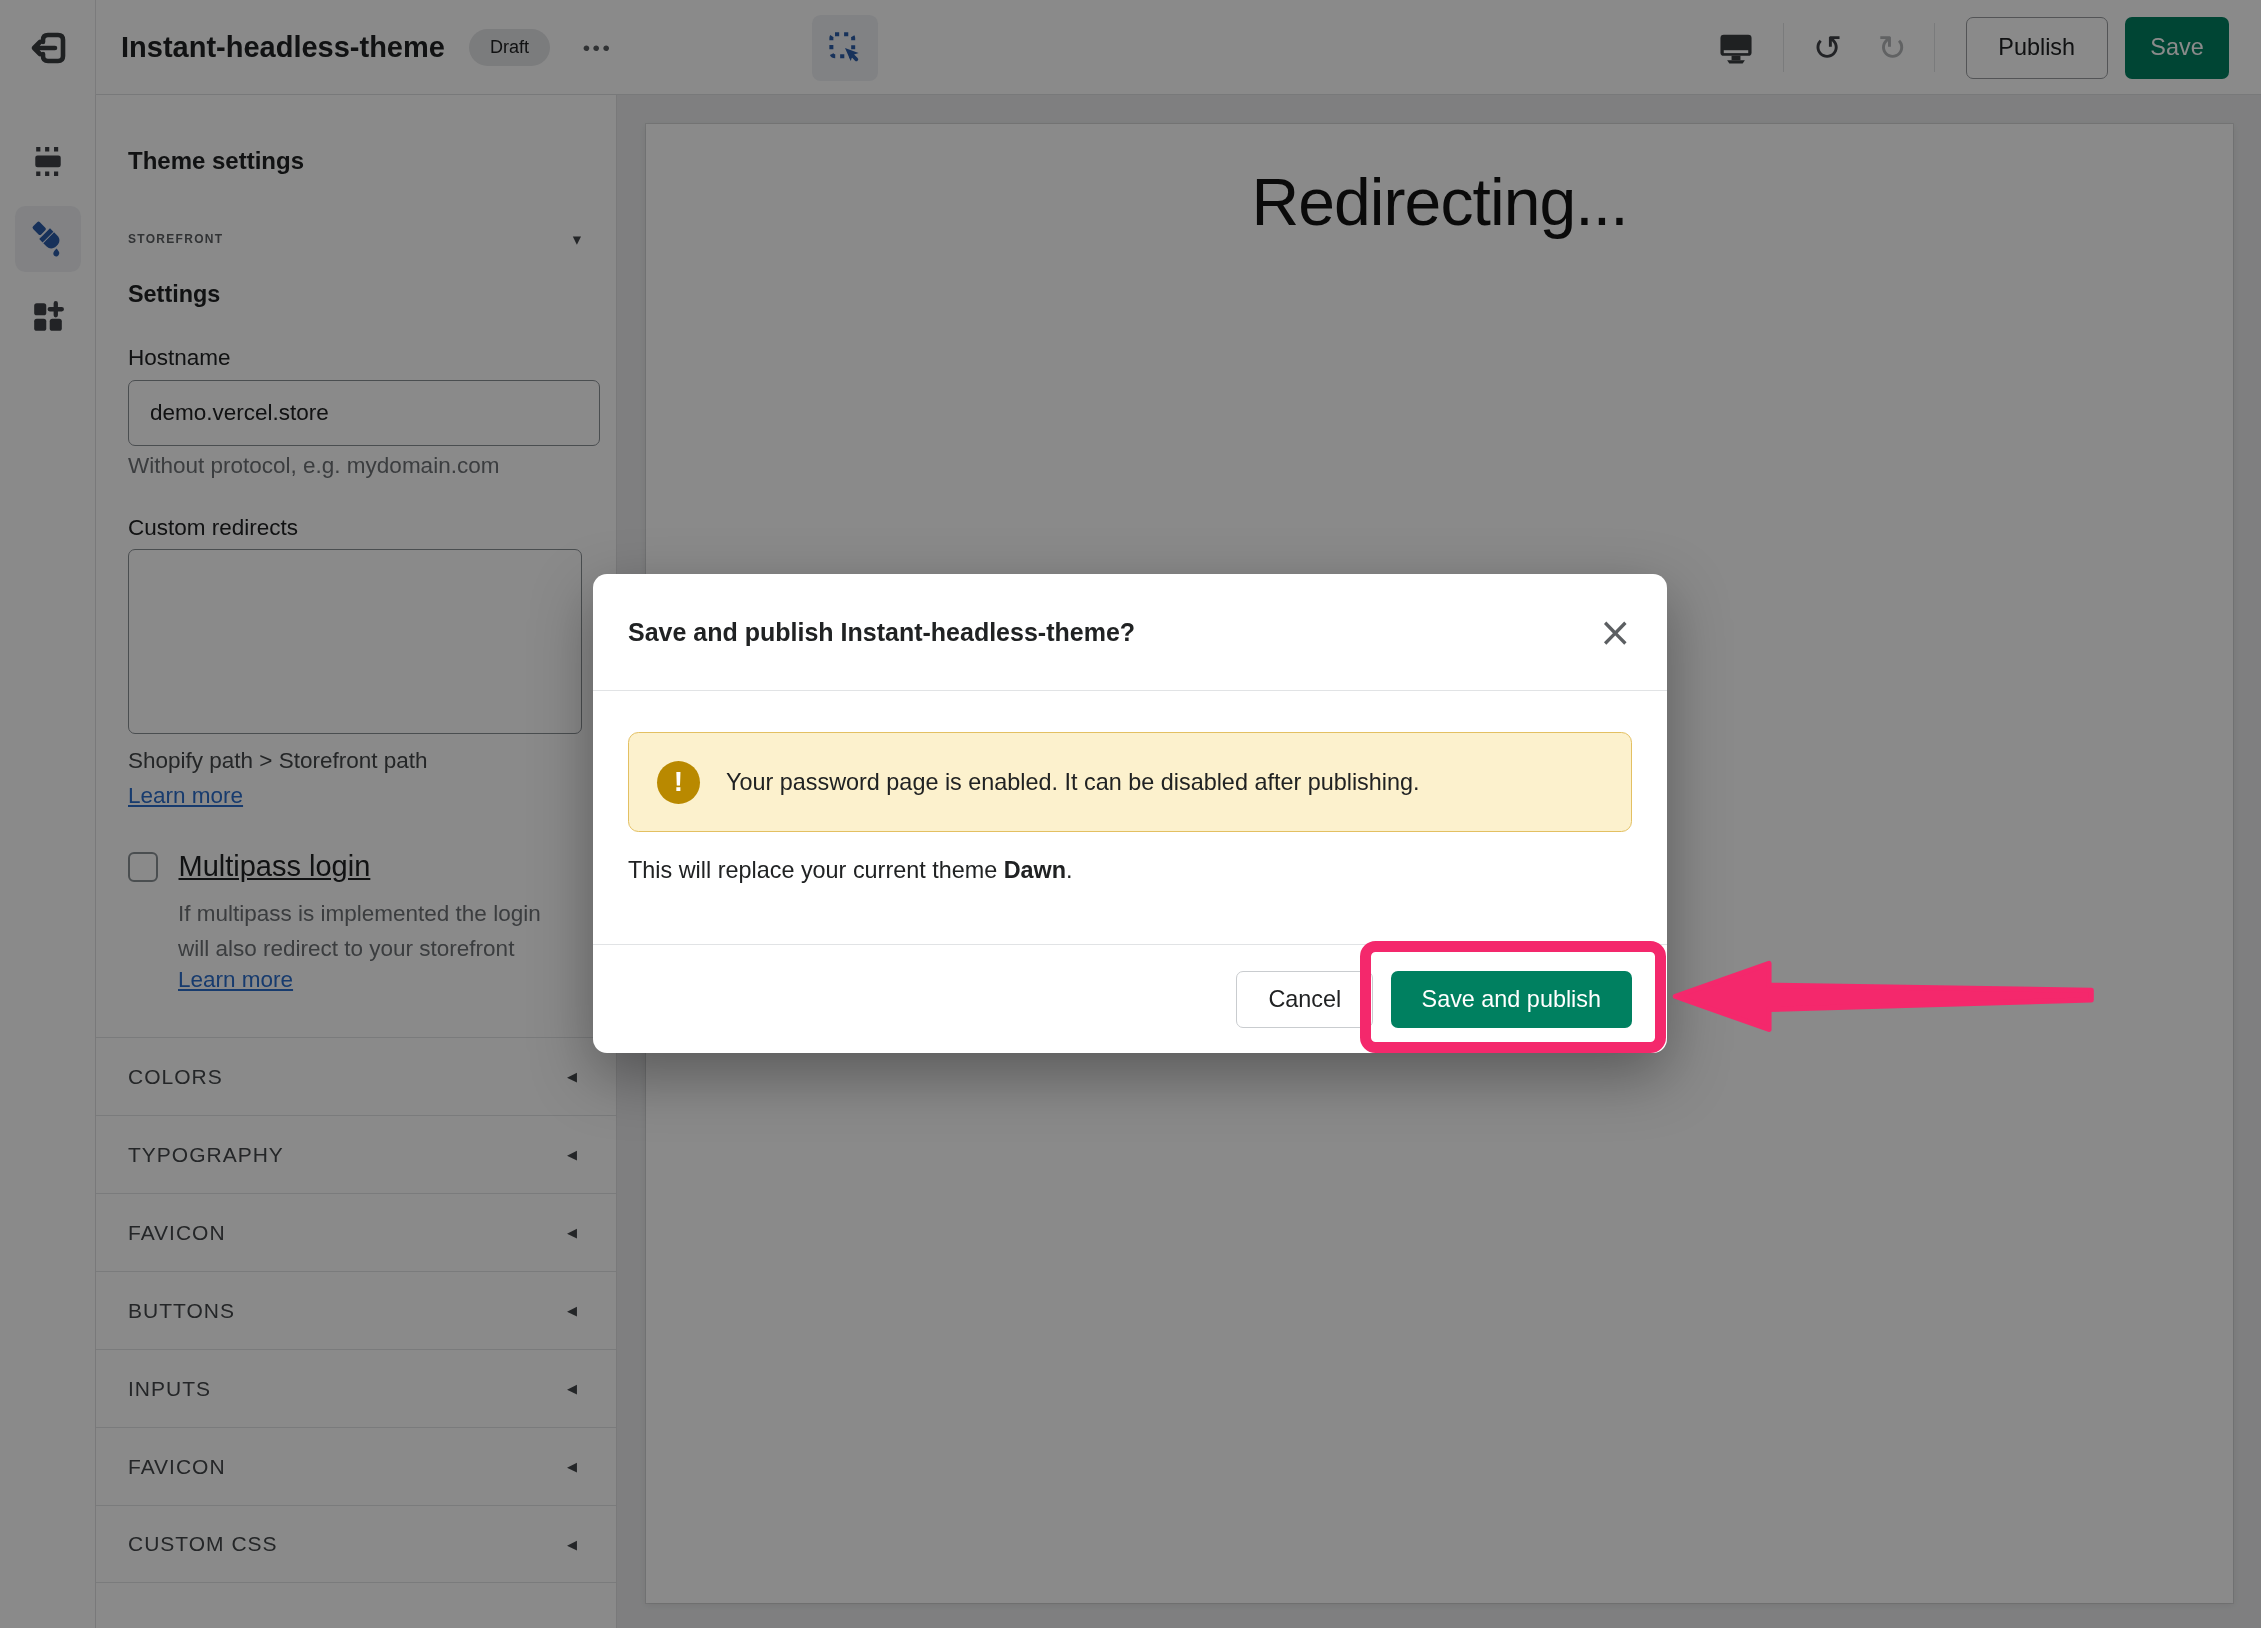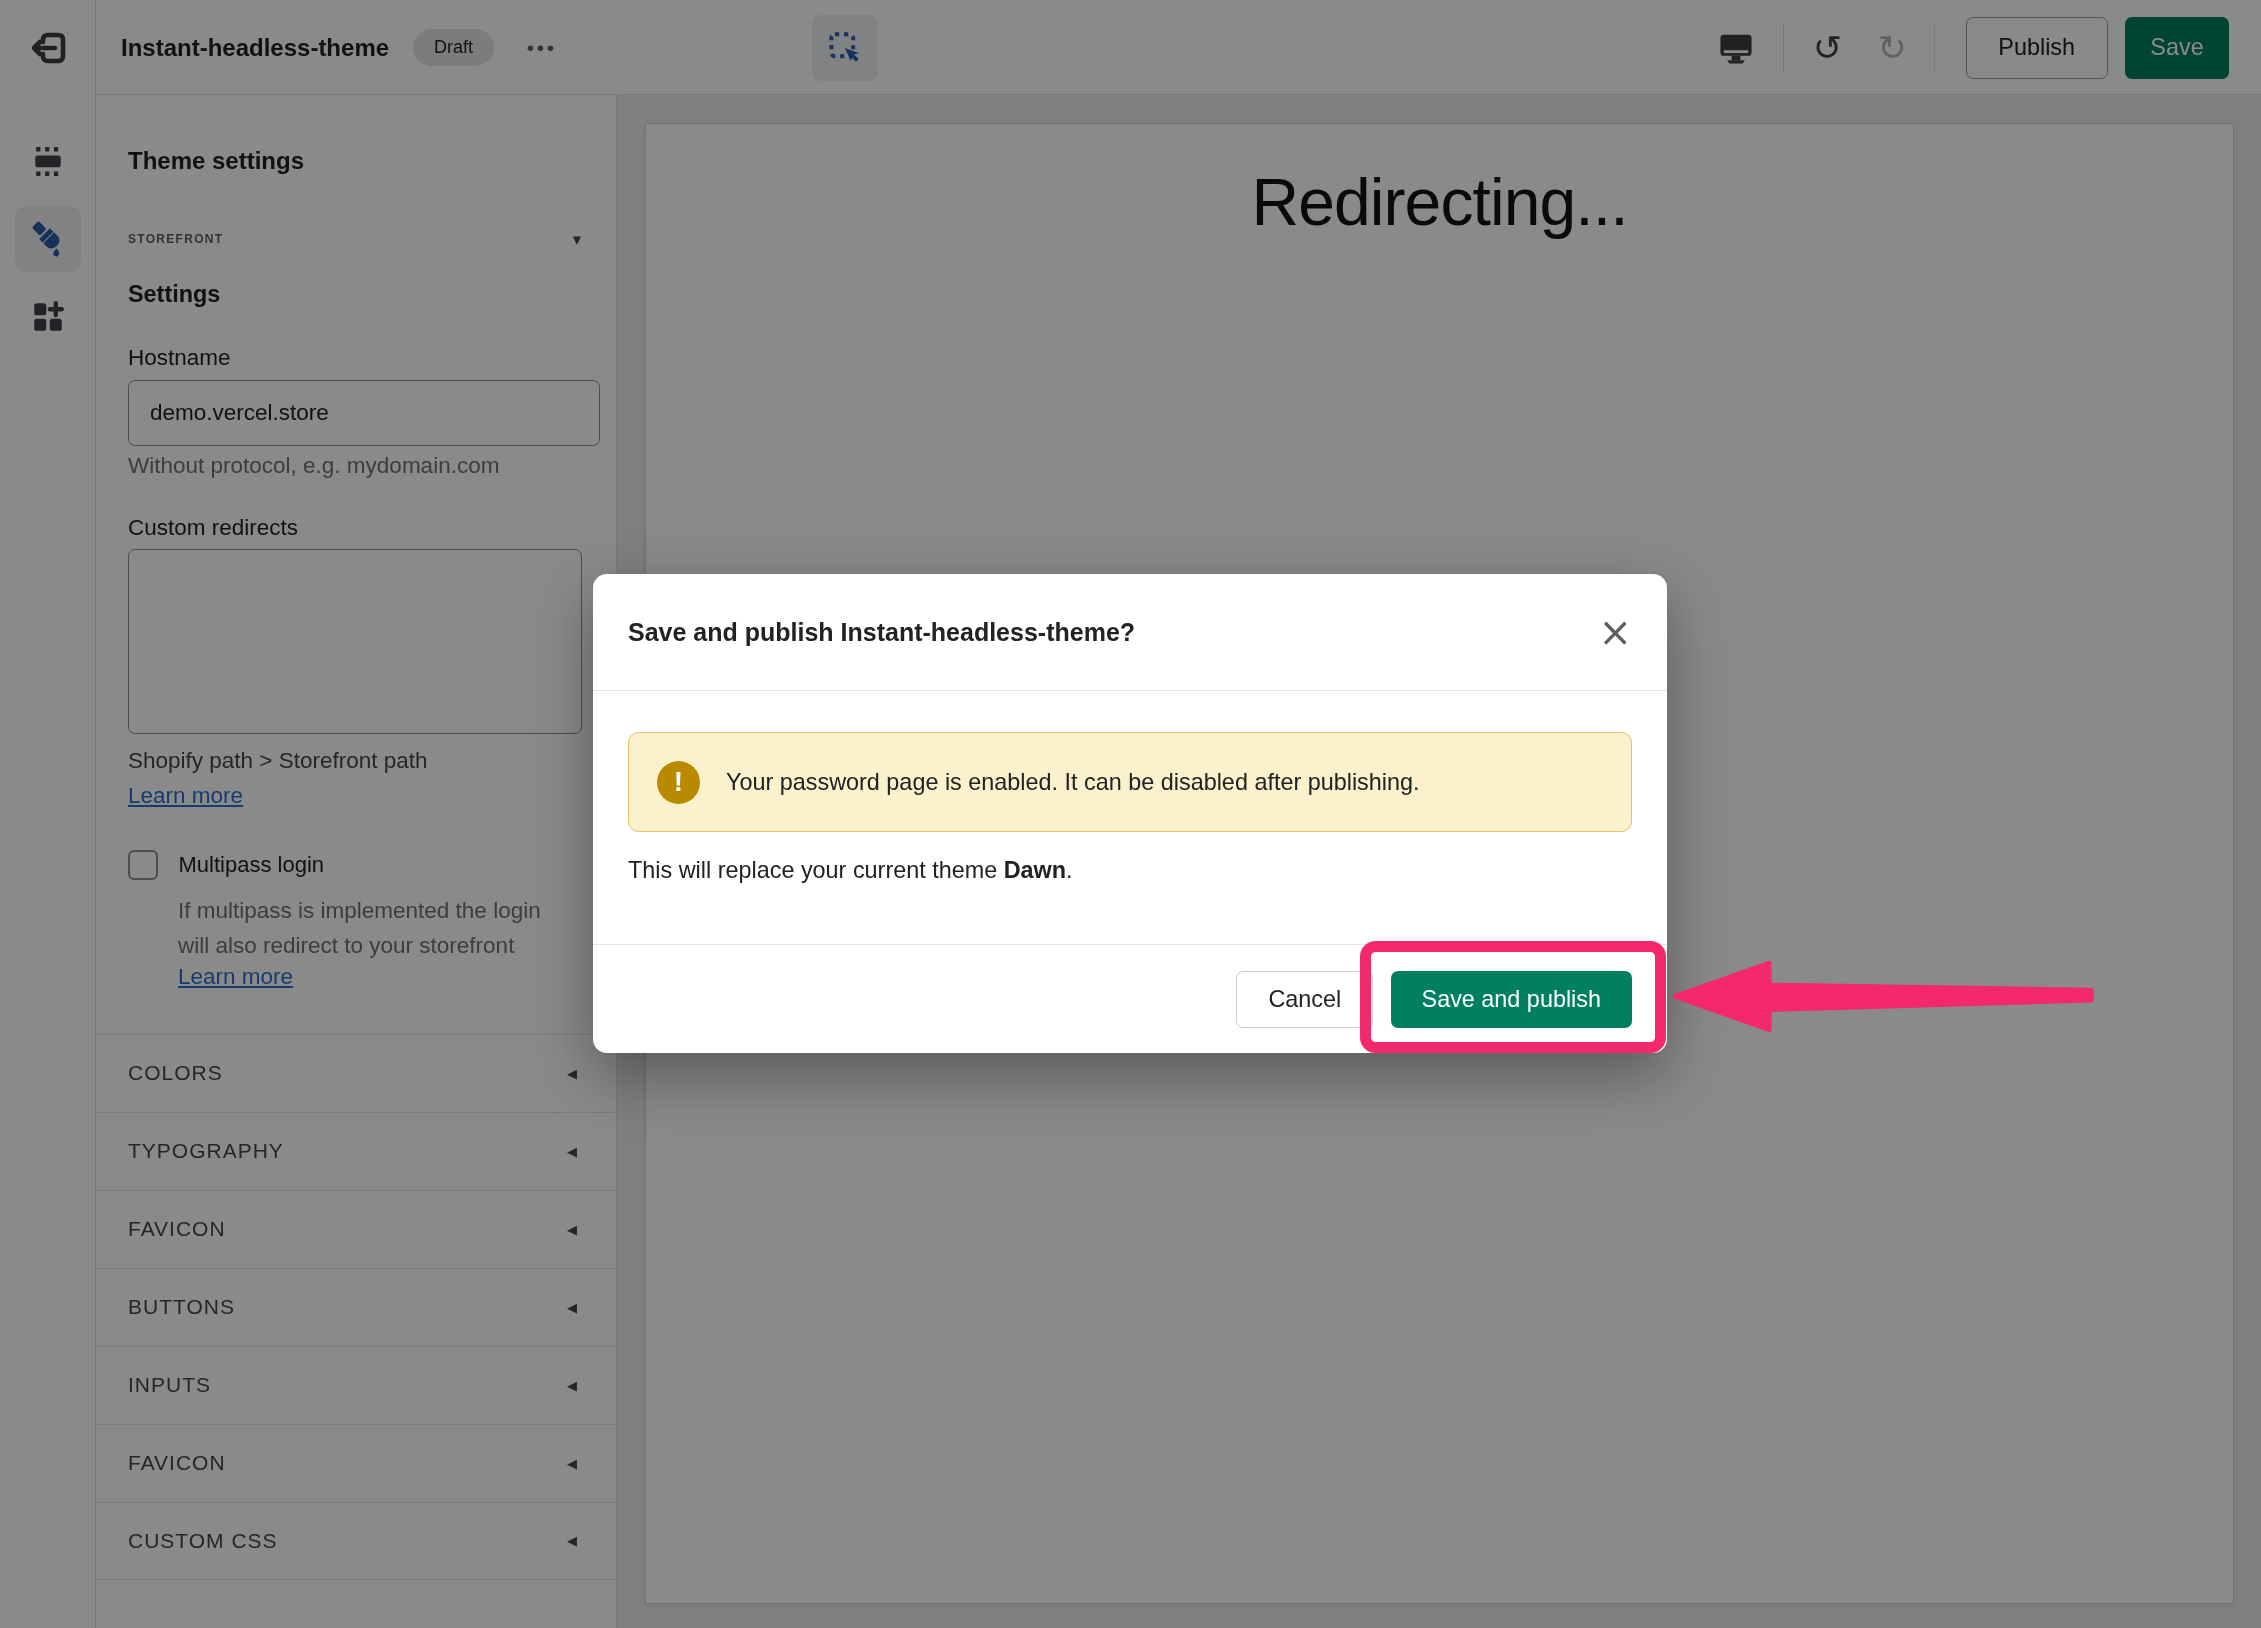--- a/index.html
+++ b/index.html
@@ -6,21 +6,21 @@
   html,body { width:2261px; height:1629px; overflow:hidden; background:#eaebec;
               font-family:"Liberation Sans","DejaVu Sans",sans-serif; color:#202223; }
   .stage { position:relative; width:2261px; height:1629px; background:#eaebec; }
 
   
   .topbar { position:absolute; left:0; top:0; width:2261px; height:95px; background:#ffffff;
             border-bottom:0.9px solid #dedfe1; z-index:10; }
   .exit-cell { position:absolute; left:0; top:0; width:96px; height:95px; border-right:0.9px solid #e3e4e6;
                display:flex; align-items:center; justify-content:center; background:#fff; border-top:0; border-bottom:0; cursor:pointer; }
   .title-group { position:absolute; left:121px; top:0; height:95px; display:flex; align-items:center; gap:24px; }
-  .tb-title { font-size:24px; font-weight:700; color:#202223; }
+  .tb-title { font-size:29px; font-weight:700; color:#202223; }
   .badge { background:#e4e5e7; color:#202223; font-size:18px; font-weight:500;
            padding:7.8px 21px; border-radius:866px; }
   .dots-btn { border:none; background:none; font-size:21px; letter-spacing:2.6px; color:#5c5f62; cursor:pointer; padding:8.7px; }
   .center-group { position:absolute; left:812px; top:14.7px; display:flex; gap:49px; }
   .page-select { width:582px; height:66px; background:#fff; border:1.3px solid #8c9196; border-radius:7px;
                  display:flex; align-items:center; justify-content:space-between; padding:0 22.5px 0 24px;
                  font-size:22.5px; color:#202223; cursor:pointer; }
   .page-select .caret { font-size:14.7px; color:#44474a; }
   .inspect-btn { width:66px; height:66px; border:none; border-radius:8.7px; background:#eef0f4;
                  display:flex; align-items:center; justify-content:center; cursor:pointer; }
@@ -57,21 +57,21 @@
   .fld-label { font-size:22.5px; line-height:28px; margin-bottom:8.7px; }
   .txt-input { width:472px; height:66px; border:1.3px solid #8a9095; border-radius:7px; font-size:22.5px;
                padding:0 21px; color:#202223; background:#fff; font-family:inherit; }
   .fld-help { font-size:22.5px; line-height:28px; color:#6d7175; margin-top:6px; margin-bottom:34px; }
   .txt-area { width:454px; height:185px; border:1.3px solid #8a9095; border-radius:7px; font-size:22.5px;
               padding:15.6px 21px; resize:none; background:#fff; font-family:inherit; margin-top:-1.7px; }
   .fld-help2 { font-size:22.5px; line-height:28px; color:#444749; margin-top:9.5px; margin-bottom:7.8px; }
   a.lnk { color:#2c6ecb; font-size:22.5px; line-height:28px; text-decoration:underline; cursor:pointer; }
   .chk-row { display:flex; align-items:center; gap:21px; margin-top:40px; }
   .chk-box { width:29.5px; height:29.5px; border:2.2px solid #8a9095; border-radius:6px; background:#fff; cursor:pointer; }
-  .chk-label { font-size:22px; }
+  .chk-label { font-size:29px;text-decoration:underline; }
   .chk-desc { margin-left:50px; margin-top:13px; font-size:22.5px; line-height:35px; color:#6d7175; width:381px; }
   .chk-learn { display:inline-block; margin-left:50px; margin-top:0px; }
 
   .accordion { margin-top:43px; }
   .acc-row { height:78px; border-top:0.9px solid #e1e3e5; display:flex; align-items:center;
              justify-content:space-between; padding:0 39px 0 32px; cursor:pointer; }
   .acc-row:last-child { border-bottom:0.9px solid #e1e3e5; }
   .acc-label { font-size:21px; font-weight:400; letter-spacing:1px; color:#44474a; }
   .acc-caret { font-size:13px; color:#44474a; }
 

